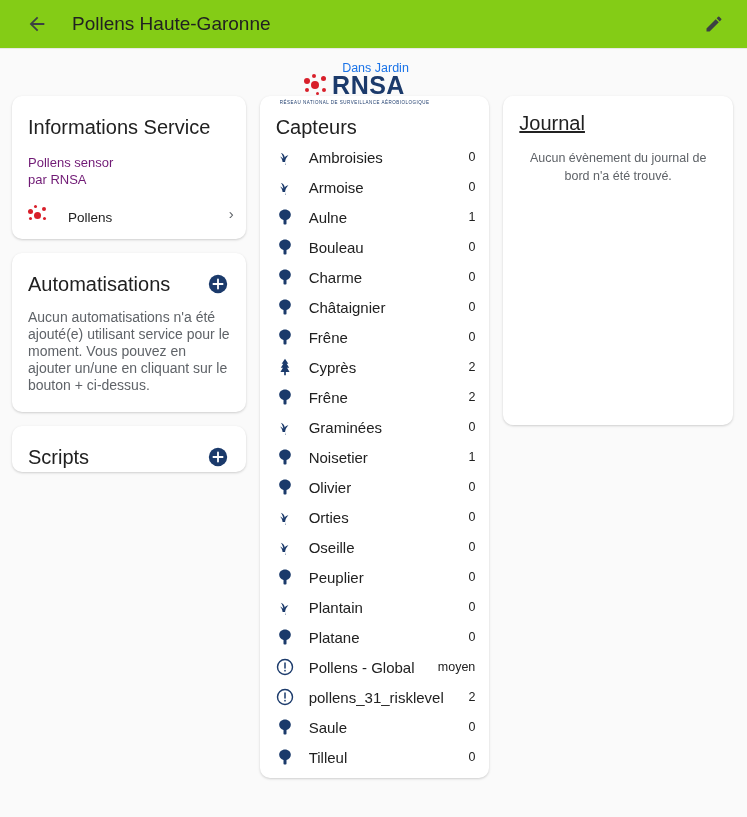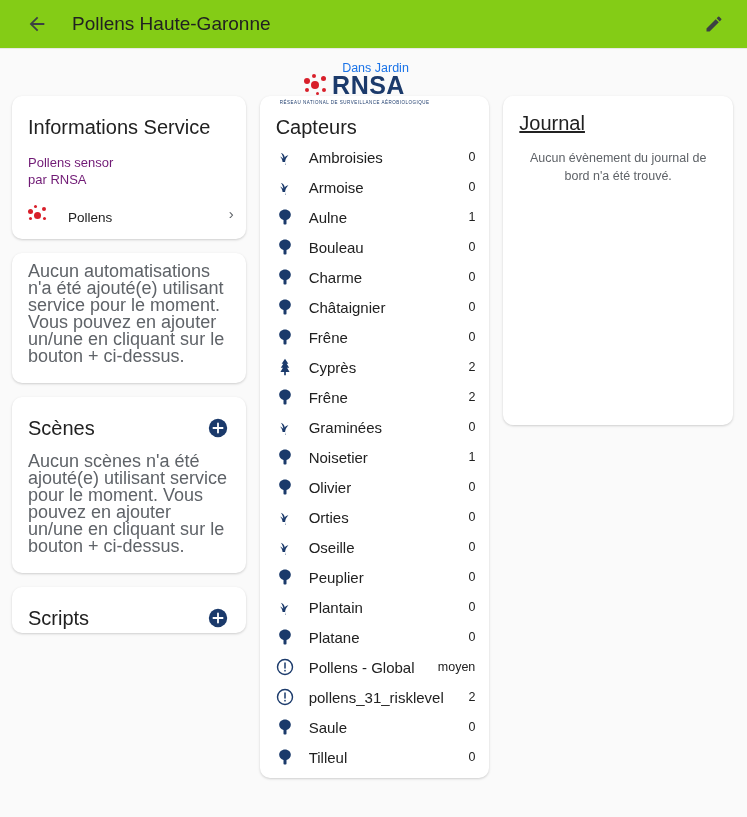--- a/index.html
+++ b/index.html
@@ -116,21 +116,21 @@
     width: 24px; height: 24px;
     border-radius: 50%;
     border: none;
     background: transparent;
     display: flex; align-items: center; justify-content: center;
     cursor: pointer;
     padding: 0;
   }
   .card-body {
     padding: 10px 16px 18px 16px;
-    font-size: 18px;
+    font-size: 14px;
     line-height: 17px;
     color: #5f6368;
   }
 
   
   .svc-sub { padding: 12px 16px 4px 16px; font-size: 13px; line-height: 17px; color: #701a75; }
   .svc-row {
     display: flex; align-items: center;
     padding: 10px 12px 14px 16px;
     cursor: pointer;
@@ -226,35 +226,32 @@
           <i style="width:3px;height:3px;left:1px;top:13px;"></i>
           <i style="width:4px;height:4px;left:14px;top:3px;"></i>
           <i style="width:3px;height:3px;left:15px;top:13px;"></i>
         </span>
         <span class="svc-label">Pollens</span>
         <span class="chev">›</span>
       </div>
     </div>
 
     <div class="card">
-      <div class="card-body">Aucun automatisations n'a été ajouté(e) utilisant service pour le moment. Vous pouvez en ajouter un/une en cliquant sur le bouton + ci-dessus.</div>
-    </div>
-
-    <div class="card">
       <div class="card-head">
-        <div class="card-title">Scènes</div>
+        <div class="card-title">Automatisations</div>
         <button class="plus-btn" aria-label="add">
           <svg width="22" height="22" viewBox="0 0 24 24">
             <circle cx="12" cy="12" r="10" fill="#1b3a6b"></circle>
             <path d="M12 7v10M7 12h10" stroke="#ffffff" stroke-width="2" stroke-linecap="round"></path>
           </svg>
         </button>
       </div>
-      <div class="card-body">Aucun scènes n'a été ajouté(e) utilisant service pour le moment. Vous pouvez en ajouter un/une en cliquant sur le bouton + ci-dessus.</div>
-    </div>
+      <div class="card-body">Aucun automatisations n'a été ajouté(e) utilisant service pour le moment. Vous pouvez en ajouter un/une en cliquant sur le bouton + ci-dessus.</div>
+    </div>
+
 
     <div class="card">
       <div class="card-head">
         <div class="card-title">Scripts</div>
         <button class="plus-btn" aria-label="add">
           <svg width="22" height="22" viewBox="0 0 24 24">
             <circle cx="12" cy="12" r="10" fill="#1b3a6b"></circle>
             <path d="M12 7v10M7 12h10" stroke="#ffffff" stroke-width="2" stroke-linecap="round"></path>
           </svg>
         </button>

